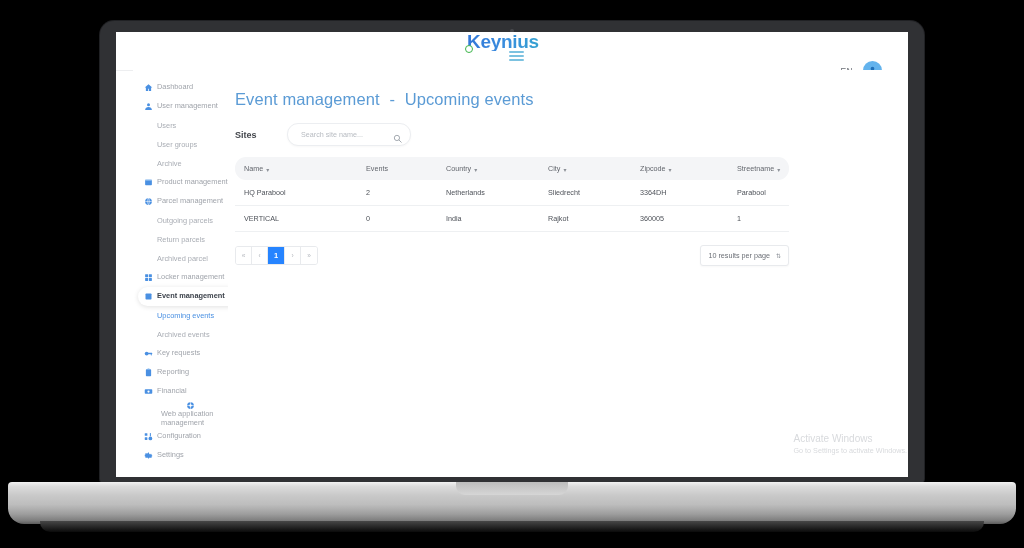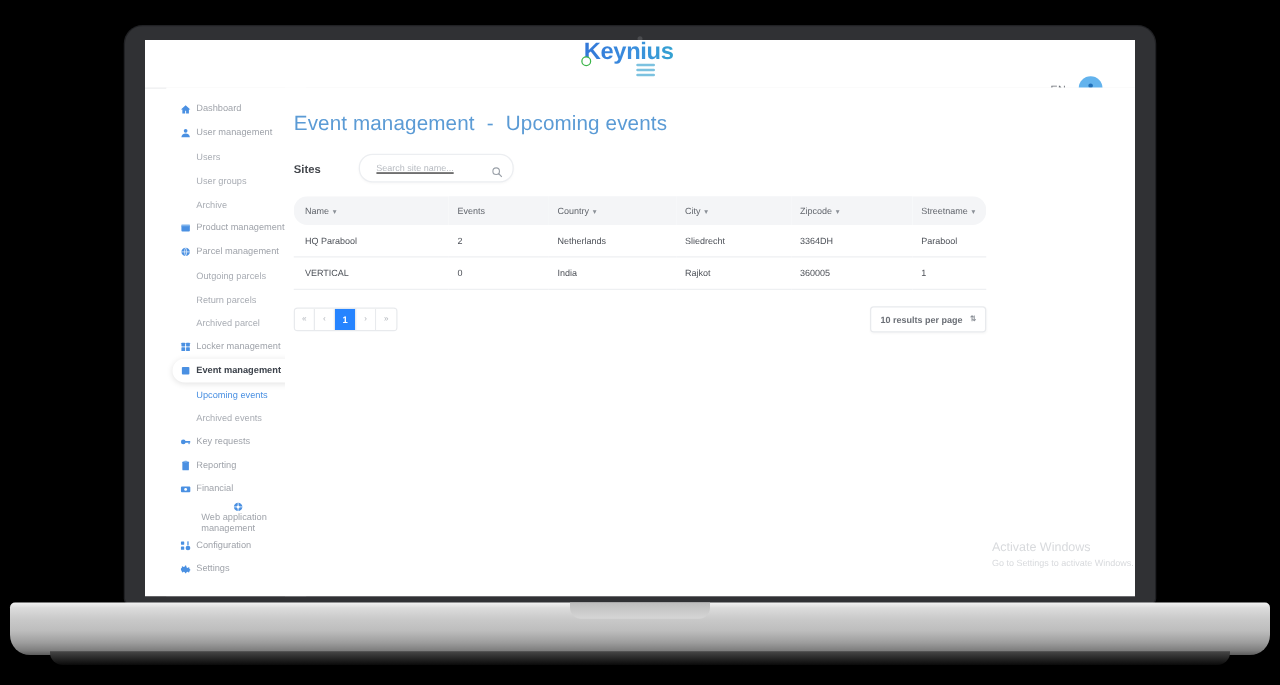--- a/index.html
+++ b/index.html
@@ -222,21 +222,20 @@
     width: 52px;
   }
   .search-wrap {
     position: relative;
     width: 122px; height: 21px;
     border: 1px solid #eceef1;
     border-radius: 11px;
     background: #ffffff;
     display: flex; align-items: center;
     box-shadow: 0 1px 2px rgba(0,0,0,0.03);
-    text-decoration: underline;
   }
   .search-wrap input {
     border: none; outline: none;
     background: transparent;
     width: 92px;
     margin-left: 11px;
     font-size: 7.2px;
     color: #6b6f76;
     font-family: "Liberation Sans", sans-serif;
   }
@@ -326,21 +325,20 @@
     gap: 6px;
     height: 19px;
     padding: 0 7px;
     border: 1px solid #e8eaed;
     border-radius: 3px;
     background: #ffffff;
     font-size: 7.2px;
     color: #6b6f76;
     cursor: pointer;
     box-shadow: 0 1px 2px rgba(0,0,0,0.03);
-    font-weight: bold;
   }
   .perpage .arrows { font-size: 6px; color: #8b9097; line-height: 1; }
 
   
   .watermark {
     position: absolute;
     right: 1px; bottom: 22px;
     text-align: left;
     color: #d8dadd;
     user-select: none;

